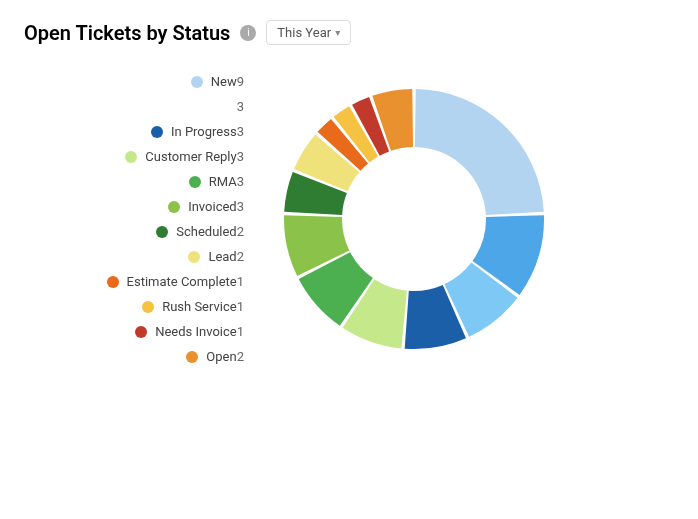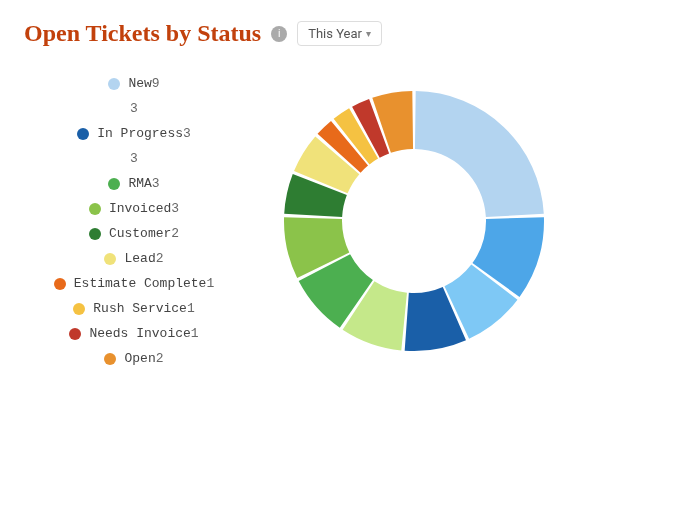--- a/index.html
+++ b/index.html
@@ -11,24 +11,23 @@
       min-height: 519px;
       padding: 20px 24px;
     }
     .header {
       display: flex;
       align-items: center;
       gap: 10px;
       margin-bottom: 24px;
     }
     .title {
-      font-size: 24px;
+      font-size: 20px;
       font-weight: 600;
-      color: #c2410c;
-      font-family: Liberation Serif, serif;
+      color: #000000;
     }
     .info-icon {
       width: 16px; height: 16px;
       border-radius: 50%;
       background: #aaa;
       color: #fff;
       font-size: 10px;
       display: inline-flex;
       align-items: center;
       justify-content: center;
@@ -53,24 +52,23 @@
       display: flex;
       align-items: center;
       gap: 20px;
     }
     .legend {
       min-width: 220px;
     }
     .legend-item {
       display: flex;
       align-items: center;
-      justify-content: center;
+      justify-content: flex-end;
       padding: 5px 0;
       font-size: 13px;
-      font-family: Liberation Mono, monospace;
     }
     .legend-left {
       display: flex;
       align-items: center;
       gap: 8px;
     }
     .dot {
       width: 12px;
       height: 12px;
       border-radius: 50%;
@@ -132,40 +130,44 @@
       <span class="legend-value">3</span>
     </div>
       <div class="legend-item">
       <div class="legend-left">
         <div class="dot" style="background:#1a5fa8"></div>
         <span class="legend-label">In Progress</span>
       </div>
       <span class="legend-value">3</span>
     </div>
       <div class="legend-item">
+      <div class="legend-left">
+        <div class="dot" style="background:#c5e88a"></div>
+        <span class="legend-label">Customer Reply</span>
+      </div>
       <span class="legend-value">3</span>
     </div>
       <div class="legend-item">
       <div class="legend-left">
         <div class="dot" style="background:#4caf50"></div>
         <span class="legend-label">RMA</span>
       </div>
       <span class="legend-value">3</span>
     </div>
       <div class="legend-item">
       <div class="legend-left">
         <div class="dot" style="background:#8bc34a"></div>
         <span class="legend-label">Invoiced</span>
       </div>
       <span class="legend-value">3</span>
     </div>
       <div class="legend-item">
       <div class="legend-left">
         <div class="dot" style="background:#2e7d32"></div>
-        <span class="legend-label">Customer</span>
+        <span class="legend-label">Scheduled</span>
       </div>
       <span class="legend-value">2</span>
     </div>
       <div class="legend-item">
       <div class="legend-left">
         <div class="dot" style="background:#f0e27a"></div>
         <span class="legend-label">Lead</span>
       </div>
       <span class="legend-value">2</span>
     </div>

